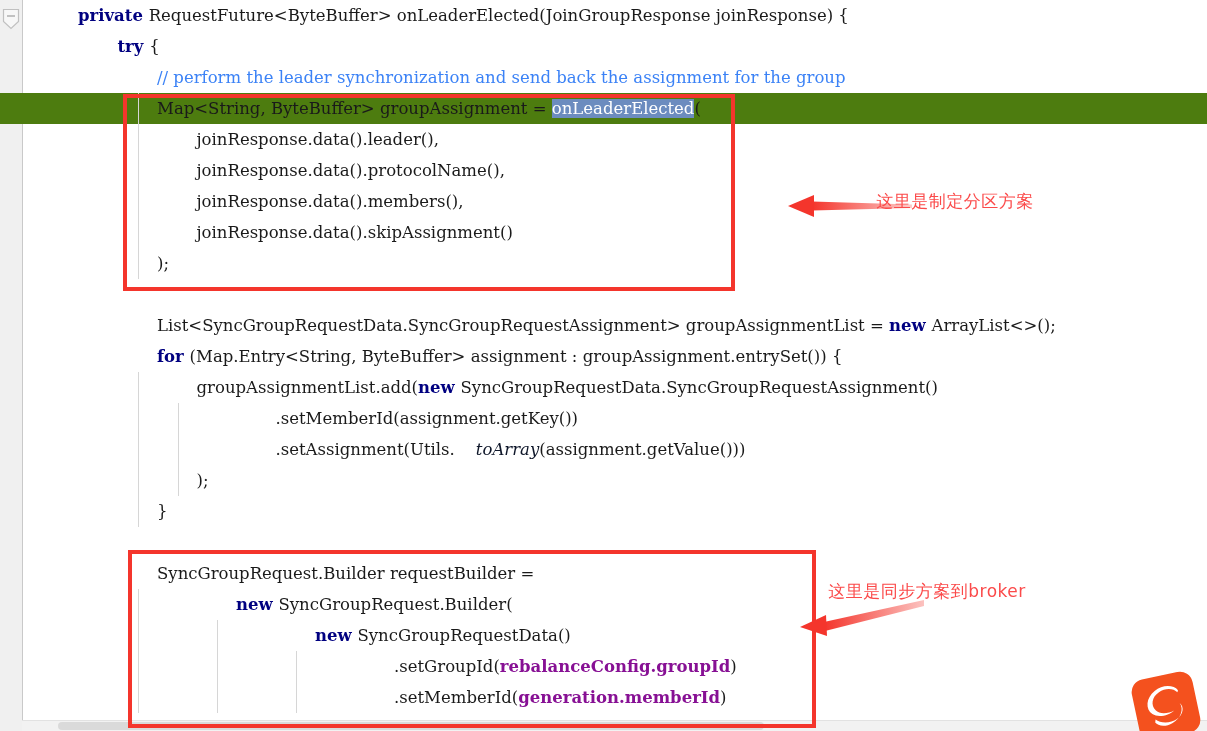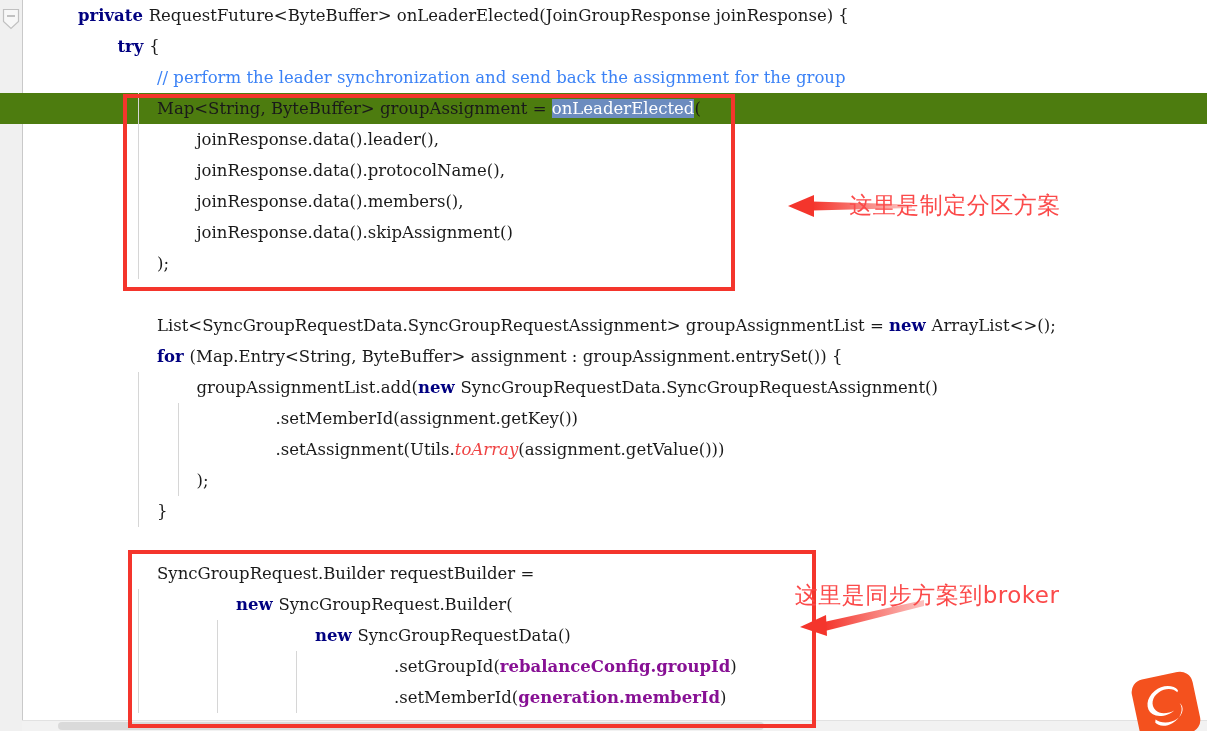--- a/index.html
+++ b/index.html
@@ -48,21 +48,21 @@
     height: 31px;
     padding-left: 44px;
     box-sizing: border-box;
   }
   .line.hl { background: #4d7c0f; }
 
   
   .kw   { color: #000080; font-weight: bold; }
   .cmt  { color: #3b82f6; }
   .fld  { color: #871094; font-weight: bold; }
-  .stc  { color: #ef4444; font-style: italic; }
+  .stc  { color: #0f172a; font-style: italic; margin-left: 21px; }
   .sel  { background: #6c8cbf; color: #ffffff; }
 
   
   .guide {
     position: absolute;
     width: 1px;
     background: #d6d6d6;
   }
 
   
@@ -72,21 +72,21 @@
   }
   .redbox {
     position: absolute;
     border: 4px solid #f4352c;
     box-sizing: border-box;
   }
   .note {
     position: absolute;
     color: #fb4a4a;
     font-family: "DejaVu Sans", "Liberation Sans", sans-serif;
-    font-size: 23px;
+    font-size: 17px;
     letter-spacing: 0.5px;
     white-space: nowrap;
   }
   .arrow { position: absolute; }
 
   
   .hscroll-track {
     position: absolute; left: 22px; bottom: 0;
     width: 1185px; height: 10px;
     background: #f2f2f2;

